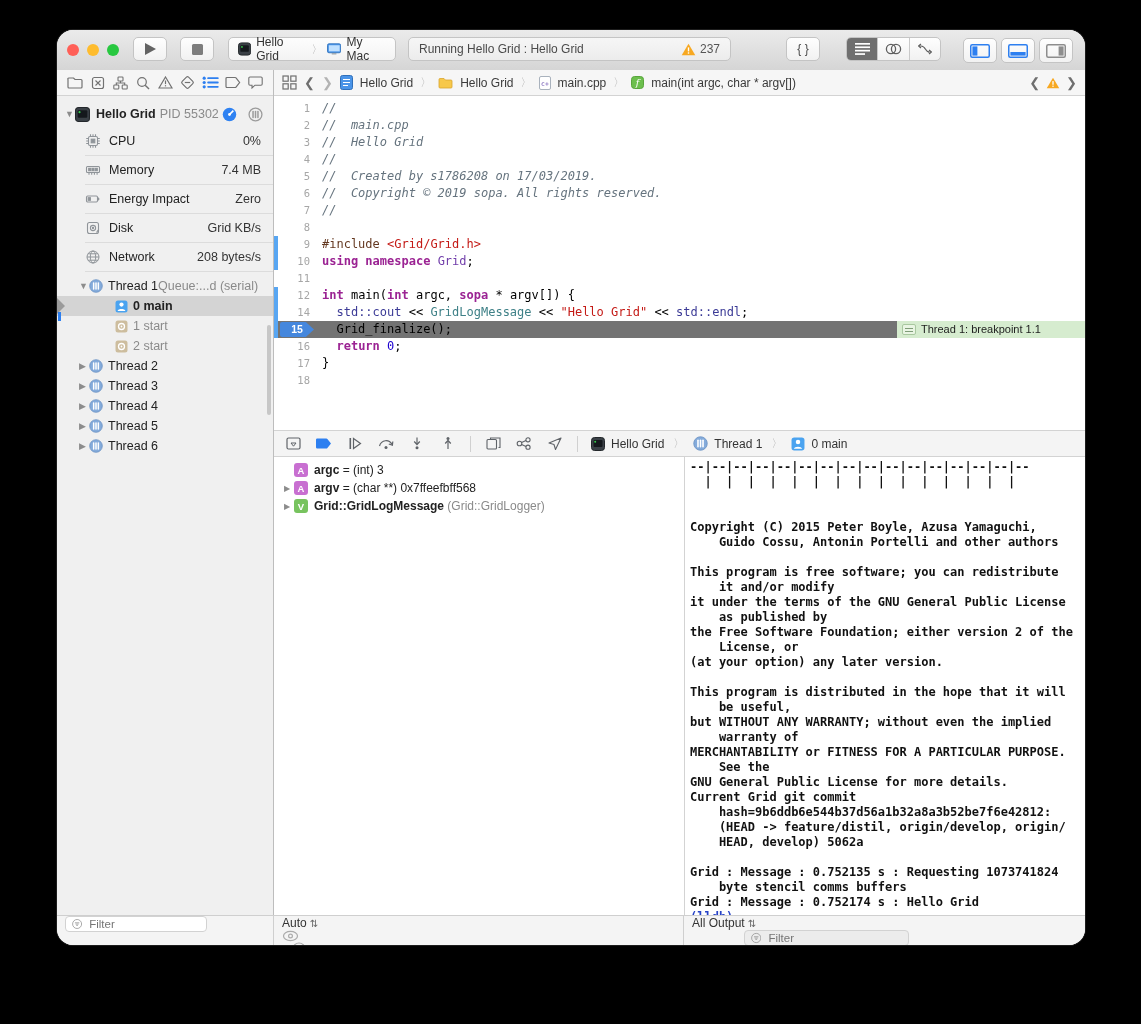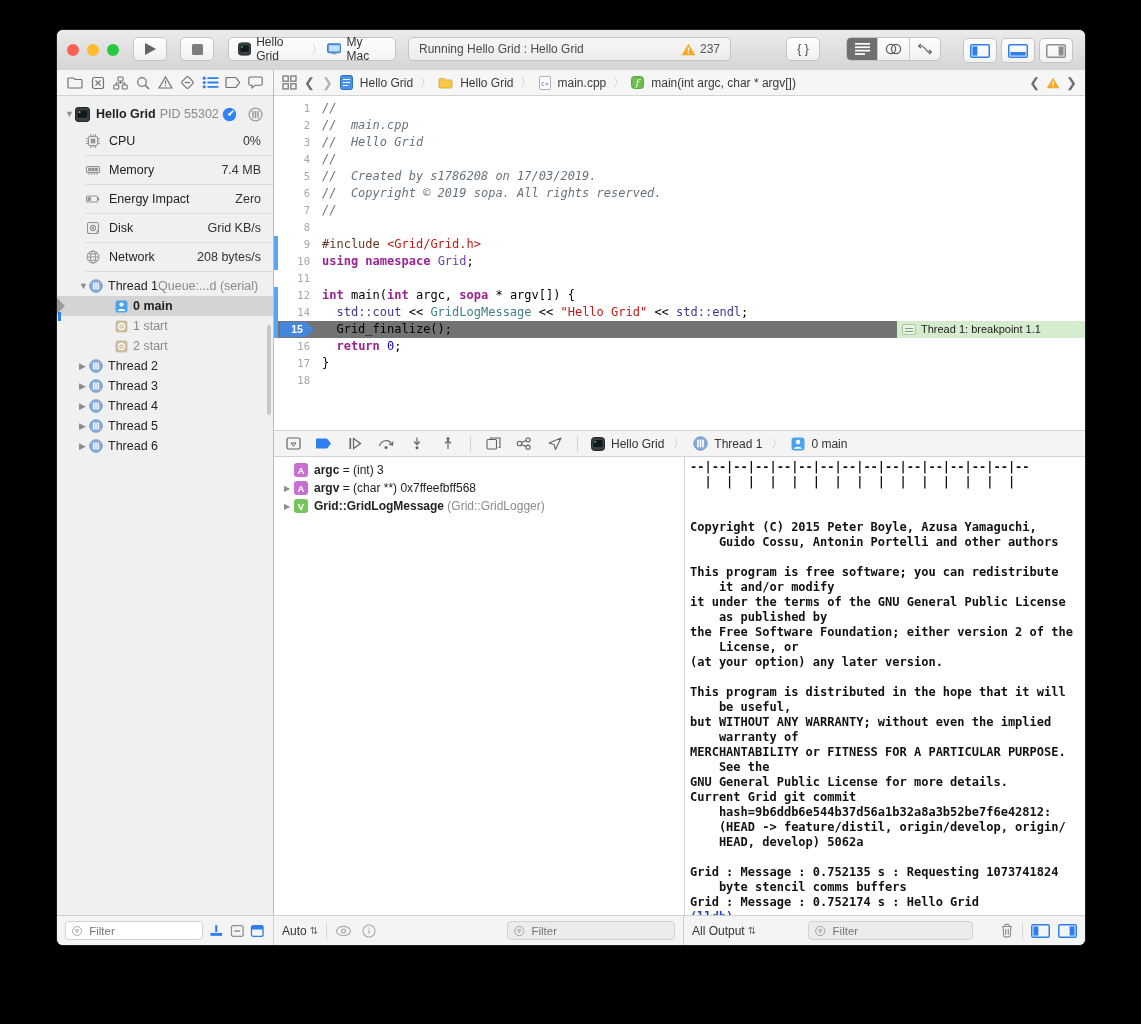--- a/index.html
+++ b/index.html
@@ -1,18 +1,18 @@
 <!DOCTYPE html>
 <html style="--accent: #2d7ff0; --kw: #9b2393; --str: #c41a16; --pre: #643820; --num: #1c00cf; --cmt: #65737e; --cls: #703daa; --std: #3b3a96; --glob: #3e8087; --lldb: #2743c6;"><head>
 <meta charset="utf-8">
 <style>
   html,body{margin:0;padding:0;background:#000;width:1141px;height:1024px;overflow:hidden;
     font-family:"Liberation Sans",sans-serif;-webkit-font-smoothing:antialiased;}
   #window{position:absolute;left:57px;top:30px;width:1028px;height:915px;background:#fff;
-    border-radius:6px;overflow:hidden;box-shadow:0 0 0 1px #1c1c1c;text-decoration:underline;}
+    border-radius:16px;overflow:hidden;box-shadow:0 0 0 1px #1c1c1c;text-decoration:underline;}
   
   #toolbar{position:absolute;left:0;top:0;width:1028px;height:40px;
     background:linear-gradient(#ebebeb,#d5d5d5);border-bottom:1px solid #b0b0b0;}
   .tl{position:absolute;top:14px;width:12px;height:12px;border-radius:50%;}
   .tbtn{position:absolute;top:7px;height:24px;background:linear-gradient(#fefefe,#f1f1f1);
     border:1px solid #c4c4c4;border-radius:5px;display:flex;align-items:center;justify-content:center;box-sizing:border-box;}
   .capsule{position:absolute;top:7px;height:24px;background:linear-gradient(#fdfdfd,#f3f3f3);
     border:1px solid #c4c4c4;border-radius:5px;display:flex;align-items:center;box-sizing:border-box;font-size:12px;color:#333;}
   .playtri{width:0;height:0;border-left:11px solid #636363;border-top:6.5px solid transparent;border-bottom:6.5px solid transparent;}
   .stopsq{width:11px;height:11px;background:#7d7d7d;border-radius:1.5px;}
@@ -78,21 +78,21 @@
   .vrow{position:relative;height:18px;display:flex;align-items:center;font-size:12px;color:#222;}
   .vrow .disc{width:10px;text-align:center;color:#8c8c8c;font-size:8px;margin-left:8px;}
   .vbadge{width:14px;height:14px;border-radius:3px;color:#fff;font-size:9.5px;font-weight:bold;
     display:inline-flex;align-items:center;justify-content:center;margin:0 6px 0 2px;}
   .vname{font-weight:bold;}
   #console-pre{margin:0;padding:3px 0 0 5px;font-family:"DejaVu Sans Mono",monospace;font-size:12px;font-weight:bold;
     line-height:15px;color:#111;white-space:pre;}
   .prompt{color:var(--lldb);}
   
   #bottombar{position:absolute;left:0;top:885px;width:1028px;height:30px;background:#f4f4f4;border-top:1px solid #cfcfcf;box-sizing:border-box;}
-  .bseg{position:absolute;top:0;height:100%;display:flex;align-items:center;box-sizing:border-box;}
+  .bseg{position:absolute;top:0;height:100%;display:flex;box-sizing:border-box;flex-direction:column;}
   .filterfield{height:19px;border:1px solid #d2d2d2;border-radius:4px;background:#fff;display:flex;align-items:center;
     padding:0 6px;gap:5px;box-sizing:border-box;}
   .filterfield.gray{background:#ececec;}
   .filterfield input{border:none;outline:none;background:transparent;font-size:11.5px;color:#444;width:100%;
     font-family:"Liberation Sans",sans-serif;}
   .bardivider{width:1px;height:16px;background:#d6d6d6;margin:0 8px;}
   .scopebtn{font-size:12px;color:#333;display:flex;align-items:center;gap:3px;}
   .updown{font-size:10px;color:#666;}
   .micon{color:#a2a2a2;}
   svg{display:block;}

